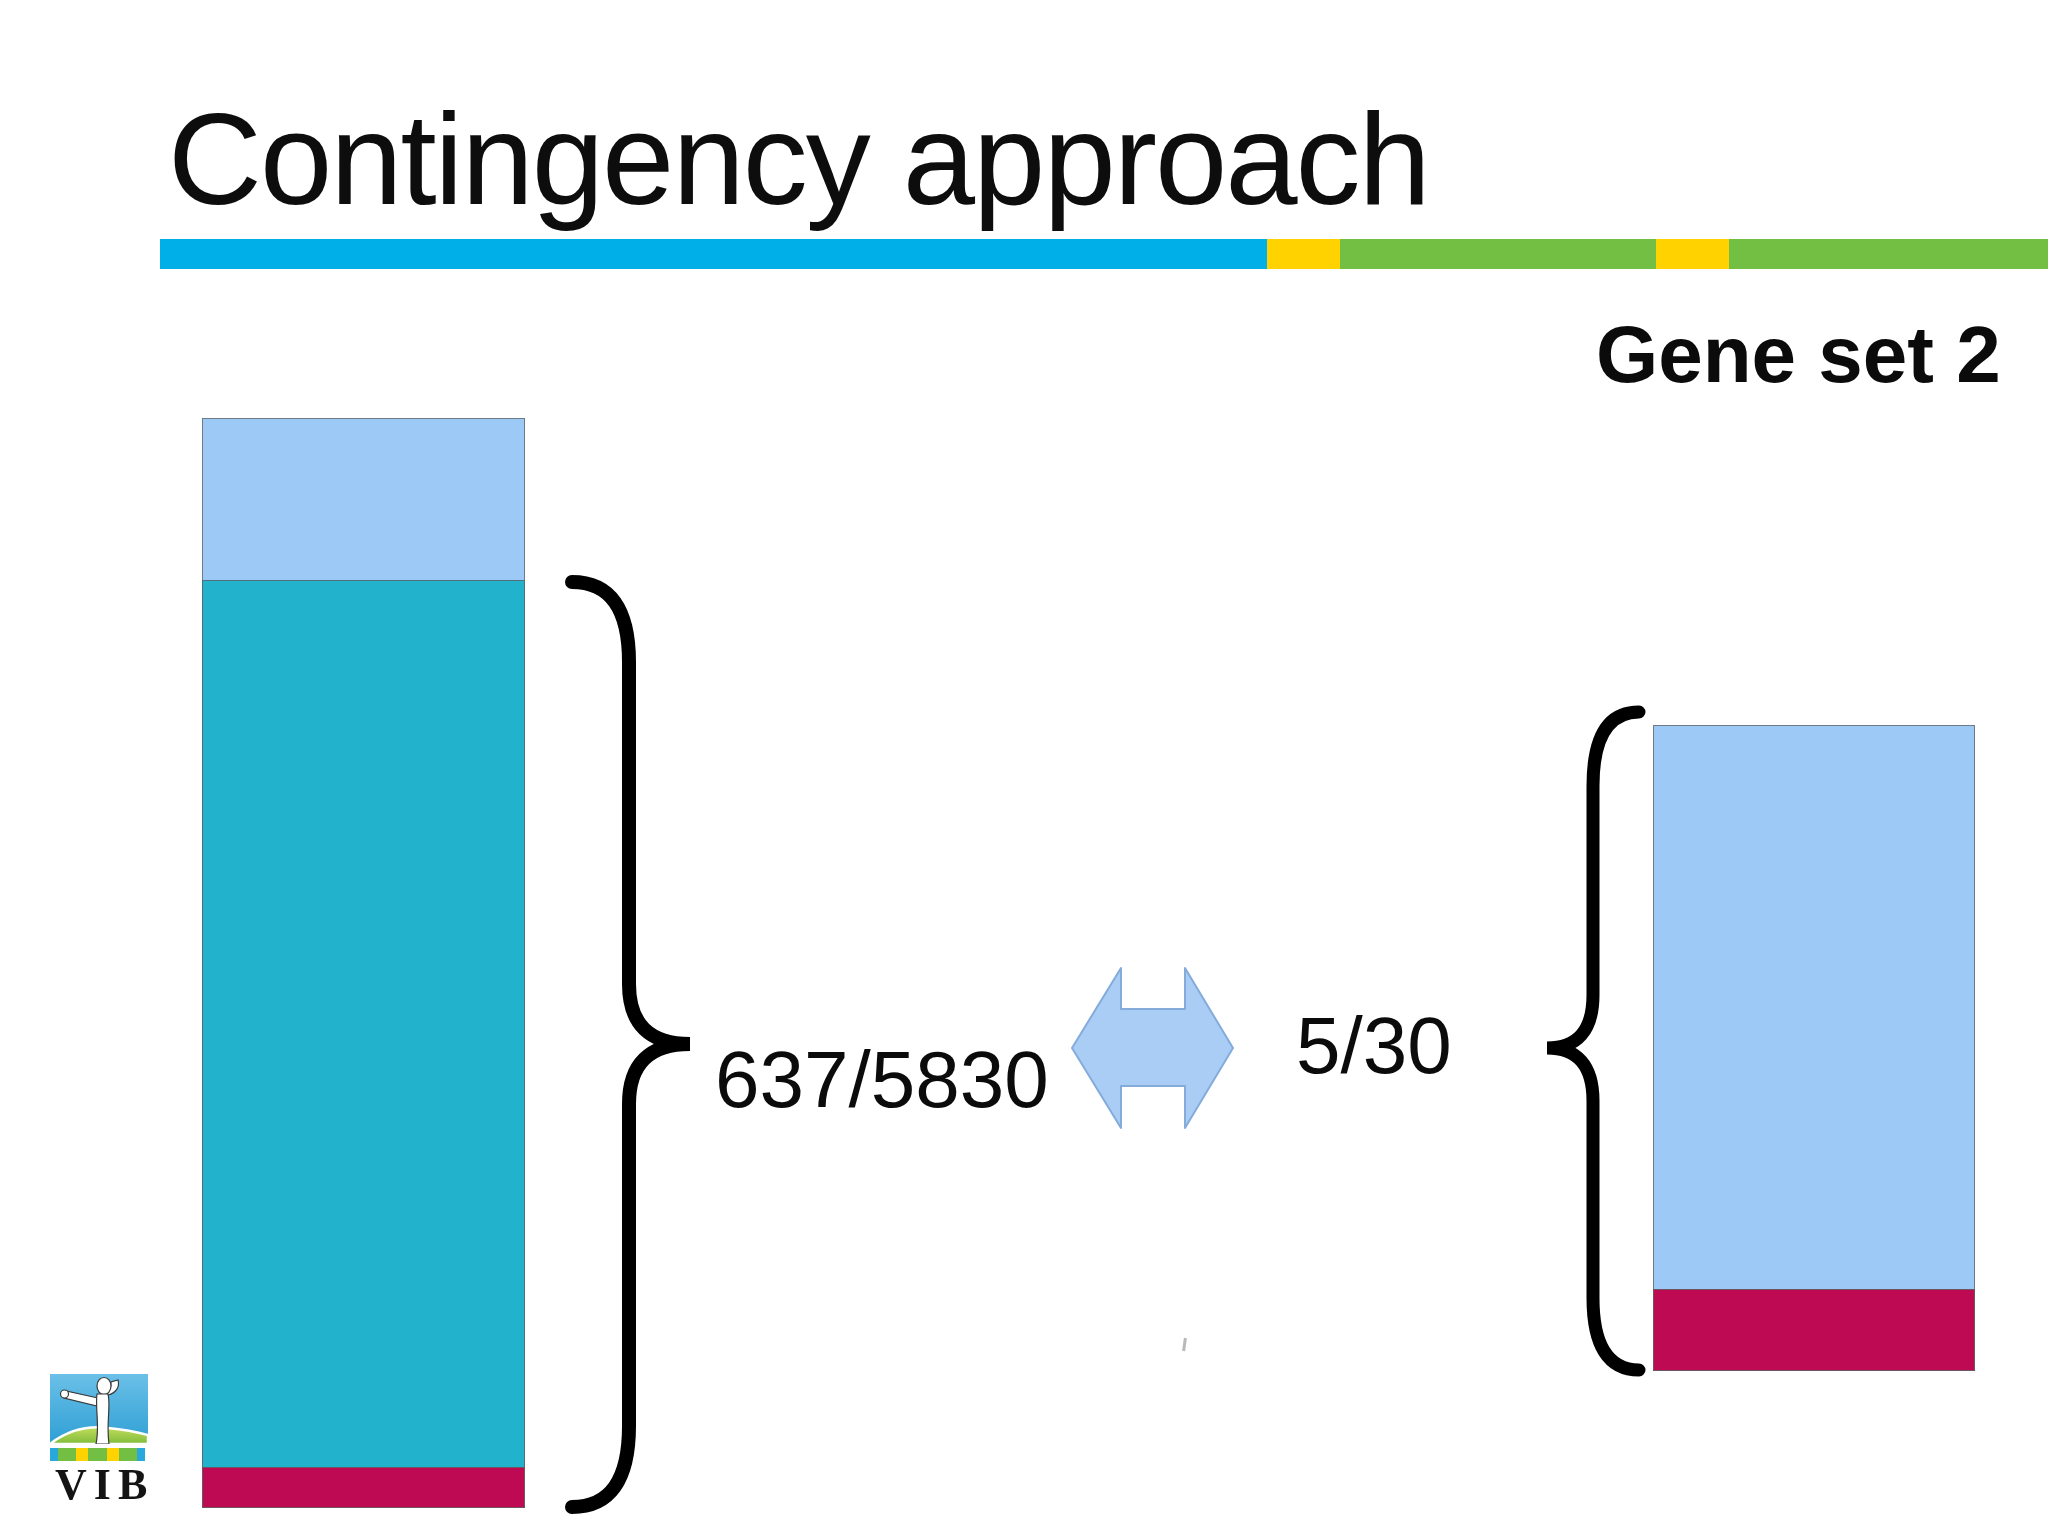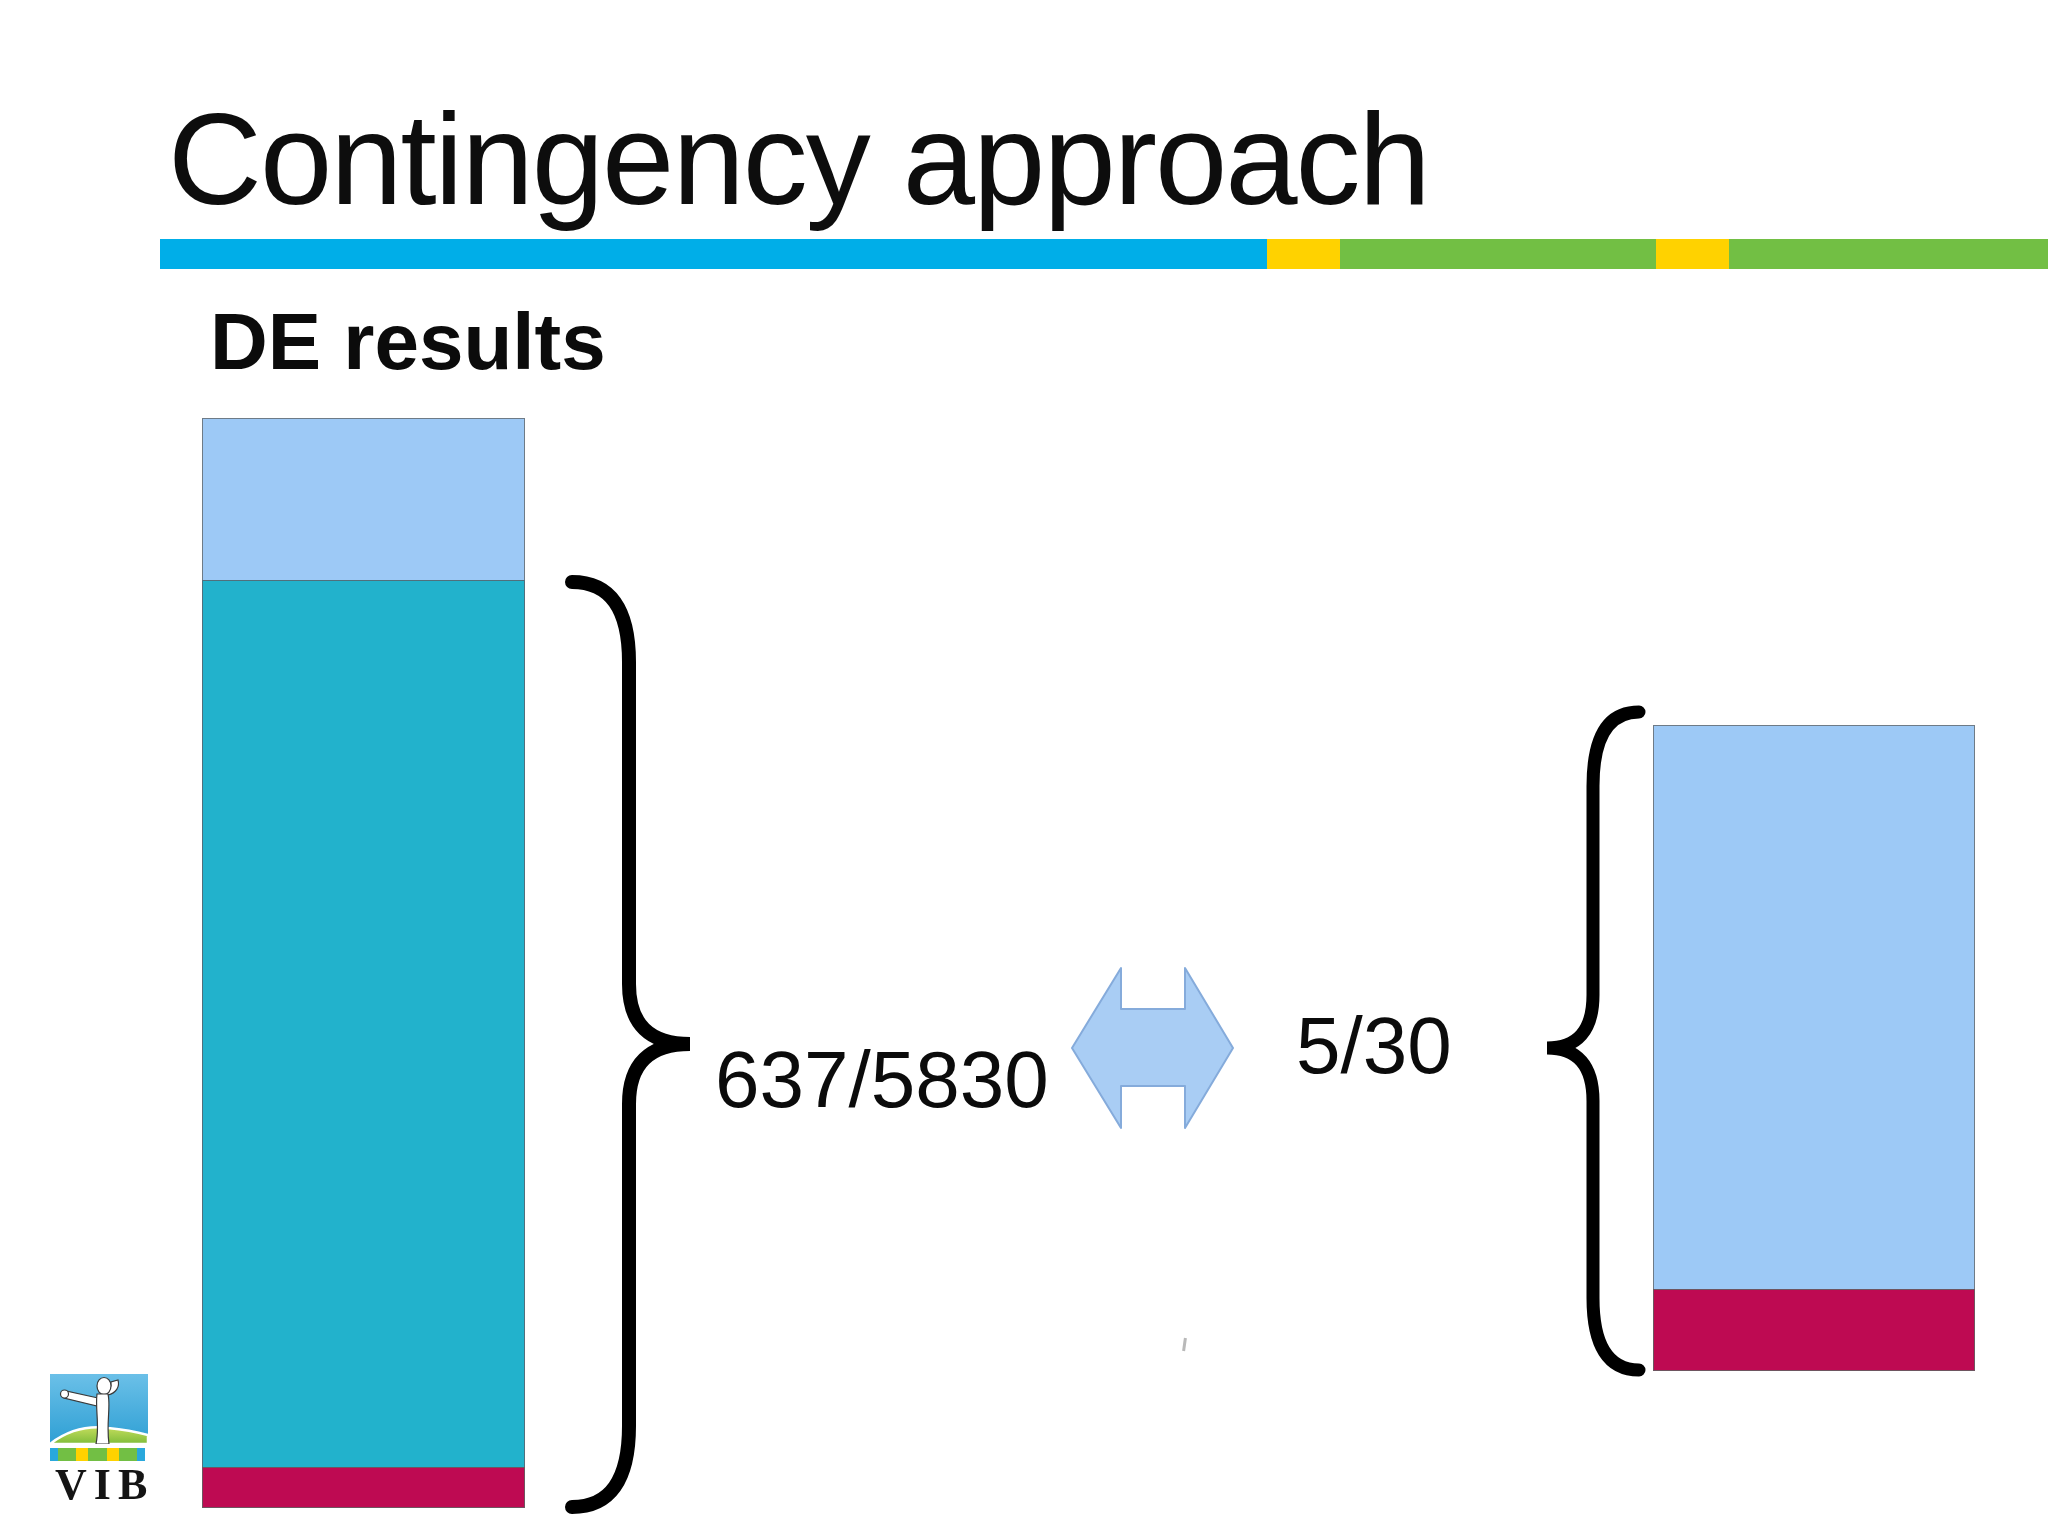--- a/index.html
+++ b/index.html
@@ -69,21 +69,21 @@
   <div class="abs title">Contingency approach</div>
 
   <div class="abs accent-bar">
     <div class="seg seg-cyan"></div>
     <div class="seg seg-y1"></div>
     <div class="seg seg-g1"></div>
     <div class="seg seg-y2"></div>
     <div class="seg seg-g2"></div>
   </div>
 
-  <div class="abs col-label label-left">DE results</div>
+  <div class="abs col-label label-right">Gene set 2</div>
 
   <div class="abs bar-seg left-col-blue"></div>
   <div class="abs bar-seg left-col-teal"></div>
   <div class="abs bar-seg left-col-crim"></div>
 
   <div class="abs bar-seg right-col-blue"></div>
   <div class="abs bar-seg right-col-crim"></div>
 
   <div class="abs ratio ratio-left">637/5830</div>
   <div class="abs ratio ratio-right">5/30</div>

